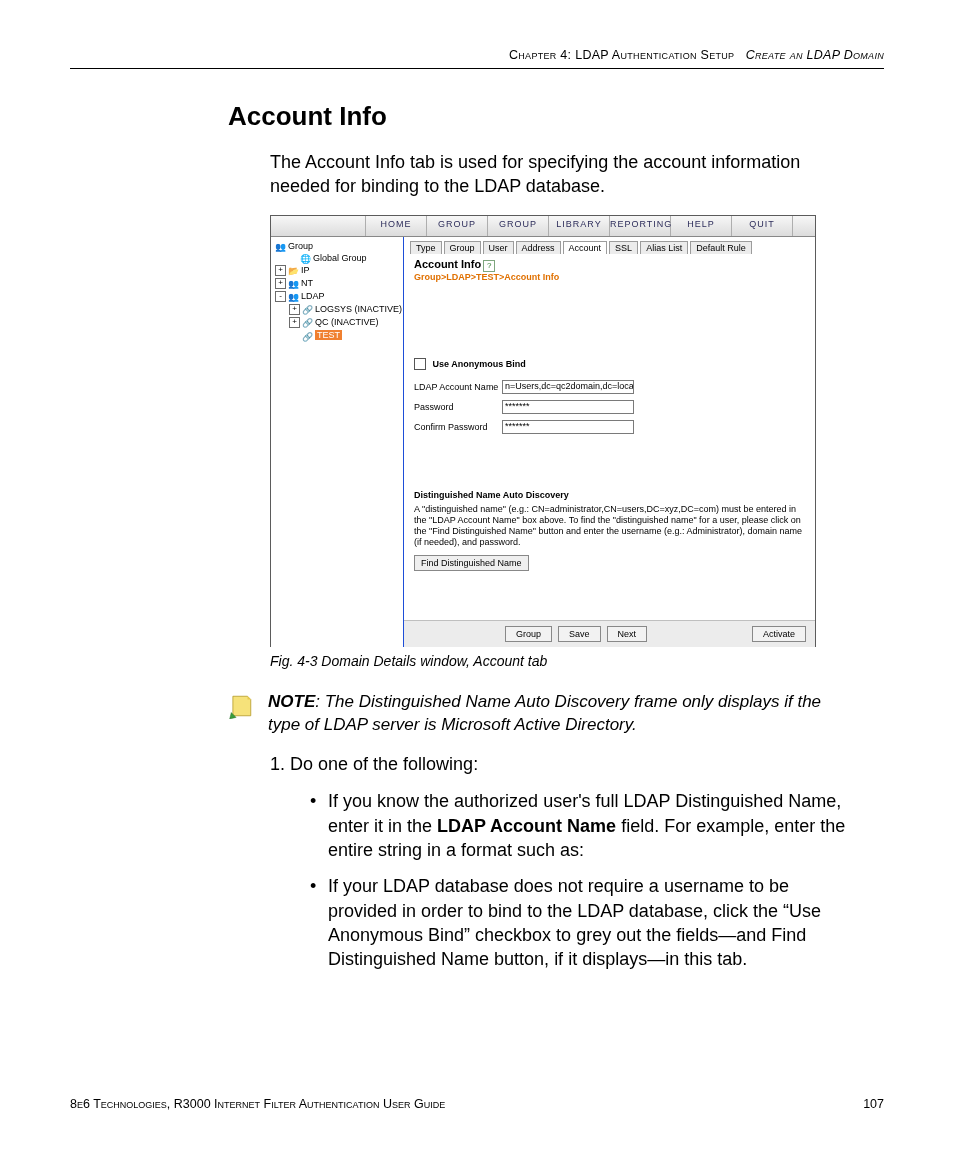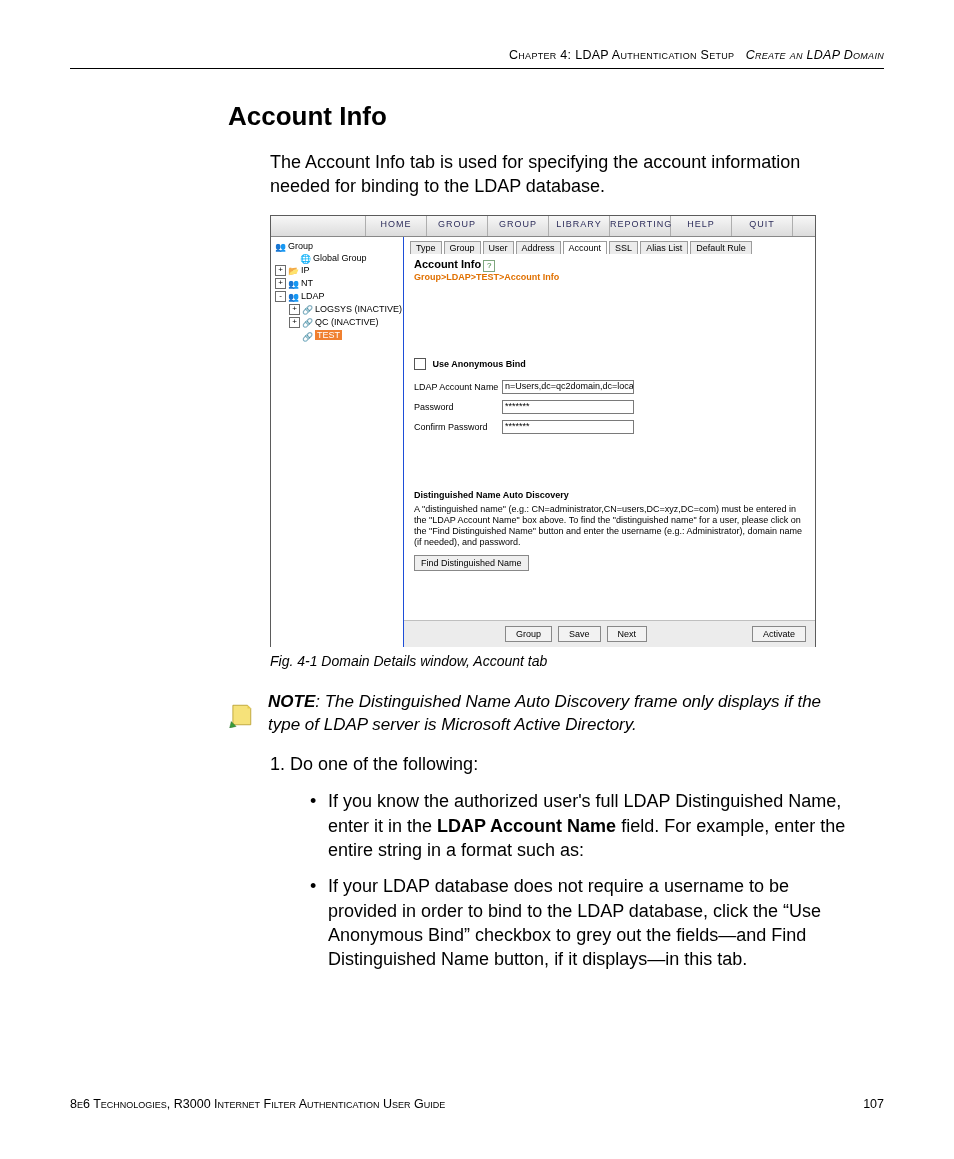--- a/index.html
+++ b/index.html
@@ -221,21 +221,21 @@
 
   .caption {
     font-style: italic;
     font-size: 14px;
     margin: 6px 0 22px 200px;
     color: #000;
   }
 
   .note-row {
     display: flex;
-    align-items: center;
+    align-items: flex-start;
     margin: 0 0 18px 158px;
     max-width: 620px;
   }
   .note-icon {
     width: 26px; height: 26px;
     flex: 0 0 auto;
     margin-right: 14px;
     margin-top: 2px;
   }
   .note-icon svg { width: 26px; height: 26px; }
@@ -364,21 +364,21 @@
             <span class="win-btn">Save</span>
             <span class="win-btn">Next</span>
             <div class="spacer"></div>
             <span class="win-btn">Activate</span>
           </div>
         </div>
       </div>
     </div>
   </div>
 
-  <div class="caption">Fig. 4-1  Domain Details window, Account tab</div>
+  <div class="caption">Fig. 4-3  Domain Details window, Account tab</div>
 
   <div class="note-row">
     <div class="note-icon">
       <svg viewBox="0 0 32 32">
         <polygon points="6,4 24,4 28,8 28,28 6,28" fill="#f6e27a" stroke="#b59b2a" stroke-width="1"></polygon>
         <polygon points="24,4 28,8 24,8" fill="#e6c94c"></polygon>
         <path d="M4 24 L10 30 L2 32 Z" fill="#3a9b3a" stroke="#2a6b2a" stroke-width="0.5"></path>
       </svg>
     </div>
     <div class="note-text">

